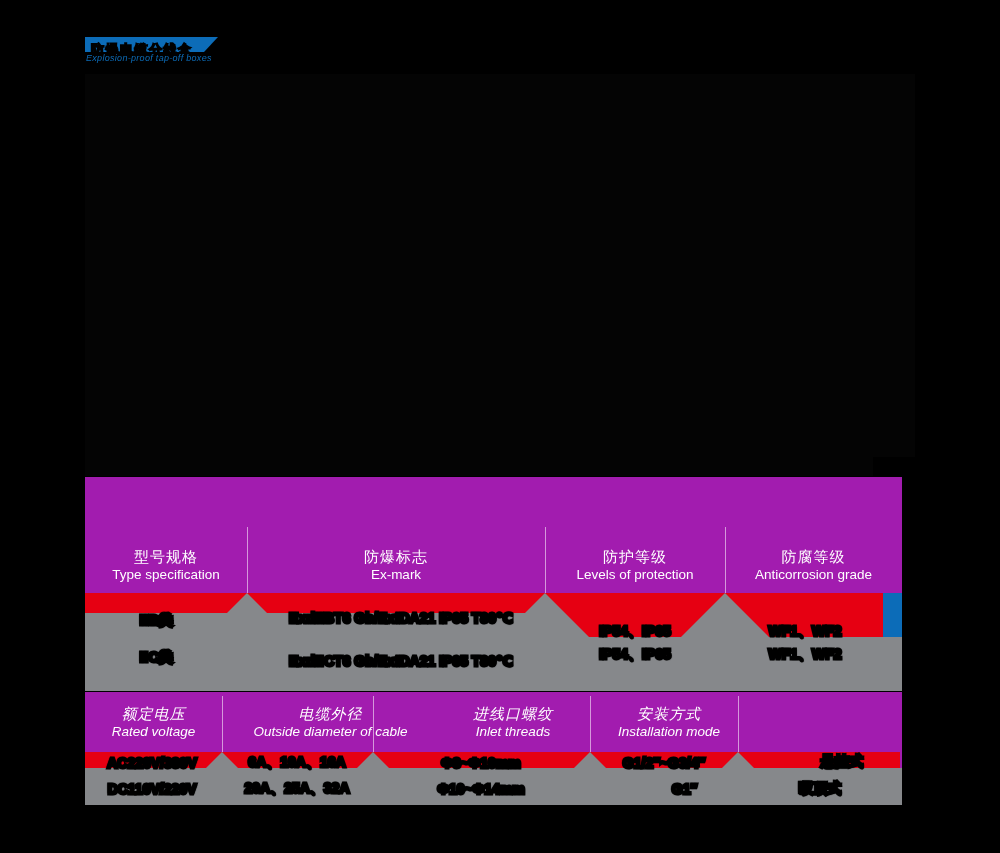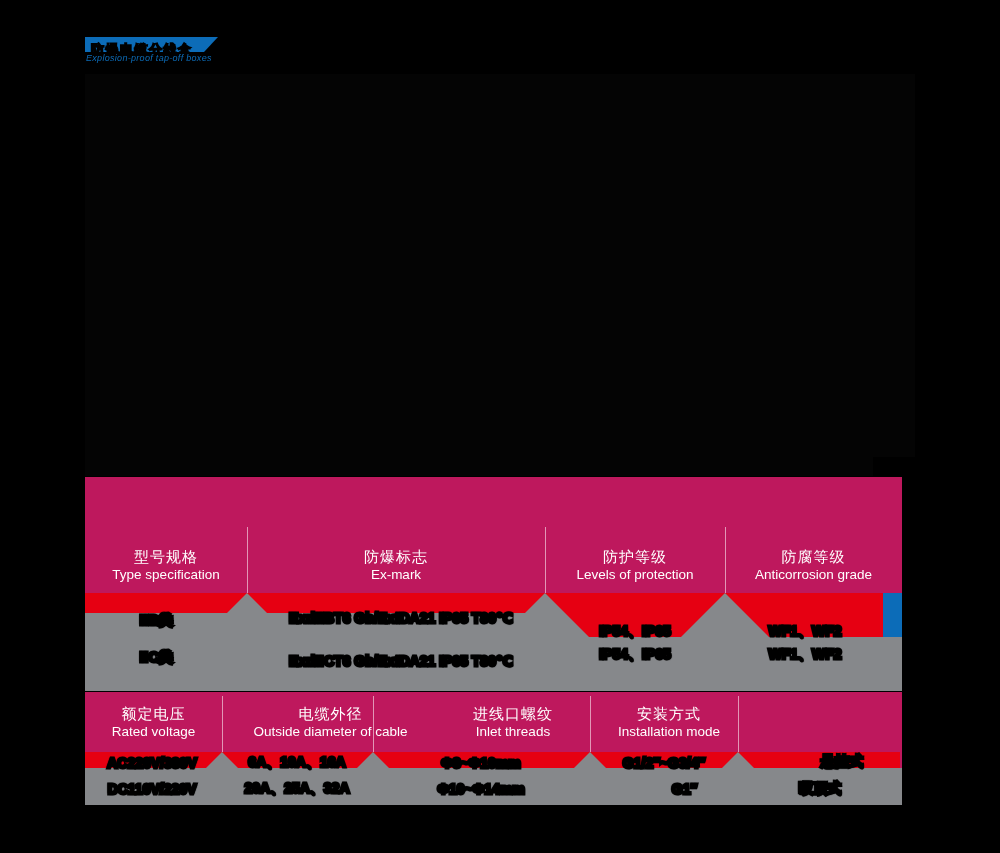--- a/index.html
+++ b/index.html
@@ -13,21 +13,21 @@
           letter-spacing:1.5px;white-space:nowrap;-webkit-text-stroke:1.5px #000;}
   .banner-sub{position:absolute;left:86px;top:53px;font-size:9px;font-style:italic;color:#0c6cb8;
           letter-spacing:.3px;white-space:nowrap;}
 
   
   .body-block{position:absolute;left:85px;top:74px;width:830px;height:383px;background:#040404;}
   .body-lastline{position:absolute;left:85px;top:457px;width:788px;height:19px;background:#040404;}
 
   
   .tbl{position:absolute;left:85px;}
-  .thead{position:absolute;left:0;top:0;background:#be185d;display:flex;}
+  .thead{position:absolute;left:0;top:0;background:#a21caf;display:flex;}
   .tcol{display:flex;flex-direction:column;align-items:center;color:#fff;text-align:center;}
   .t1 .tcol{justify-content:flex-end;padding-bottom:10px;height:106px;}
   .t2 .tcol{justify-content:center;height:60px;}
   .hcn{font-size:15px;line-height:19px;letter-spacing:1px;}
   .hen{font-size:13.5px;line-height:17px;}
   .vline{position:absolute;width:1px;background:rgba(255,255,255,.55);}
   .grayband{position:absolute;background:#86888b;}
   .redband{position:absolute;background:#e60012;}
   .bluetab{position:absolute;background:#0c6cb8;}
   .notch{position:absolute;width:0;height:0;}
@@ -95,21 +95,21 @@
     <div class="blob f14" style="left:316px;top:141px;">ExdⅡBT6 Gb/ExtDA21 IP65 T80℃</div>
     <div class="blob f14" style="left:316px;top:184px;">ExdⅡCT6 Gb/ExtDA21 IP65 T80℃</div>
     <div class="blob f14" style="left:550px;top:155px;">IP54、IP65</div>
     <div class="blob f14" style="left:550px;top:178px;">IP54、IP65</div>
     <div class="blob f14" style="left:720px;top:155px;">WF1、WF2</div>
     <div class="blob f14" style="left:720px;top:178px;">WF1、WF2</div>
   </div>
 
   <div class="tbl t2" style="top:692px;width:817px;height:113px;">
     <div class="grayband" style="left:0;top:60px;width:817px;height:53px;"></div>
-    <div class="thead" style="width:817px;height:76px;">
+    <div class="thead" style="width:817px;height:76px;font-style:italic;">
       <div class="tcol" style="width:137px;">
         <div class="hcn">额定电压</div>
         <div class="hen">Rated voltage</div>
       </div>
       <div class="tcol" style="width:217px;">
         <div class="hcn">电缆外径</div>
         <div class="hen">Outside diameter of cable</div>
       </div>
       <div class="tcol" style="width:148px;">
         <div class="hcn">进线口螺纹</div>

